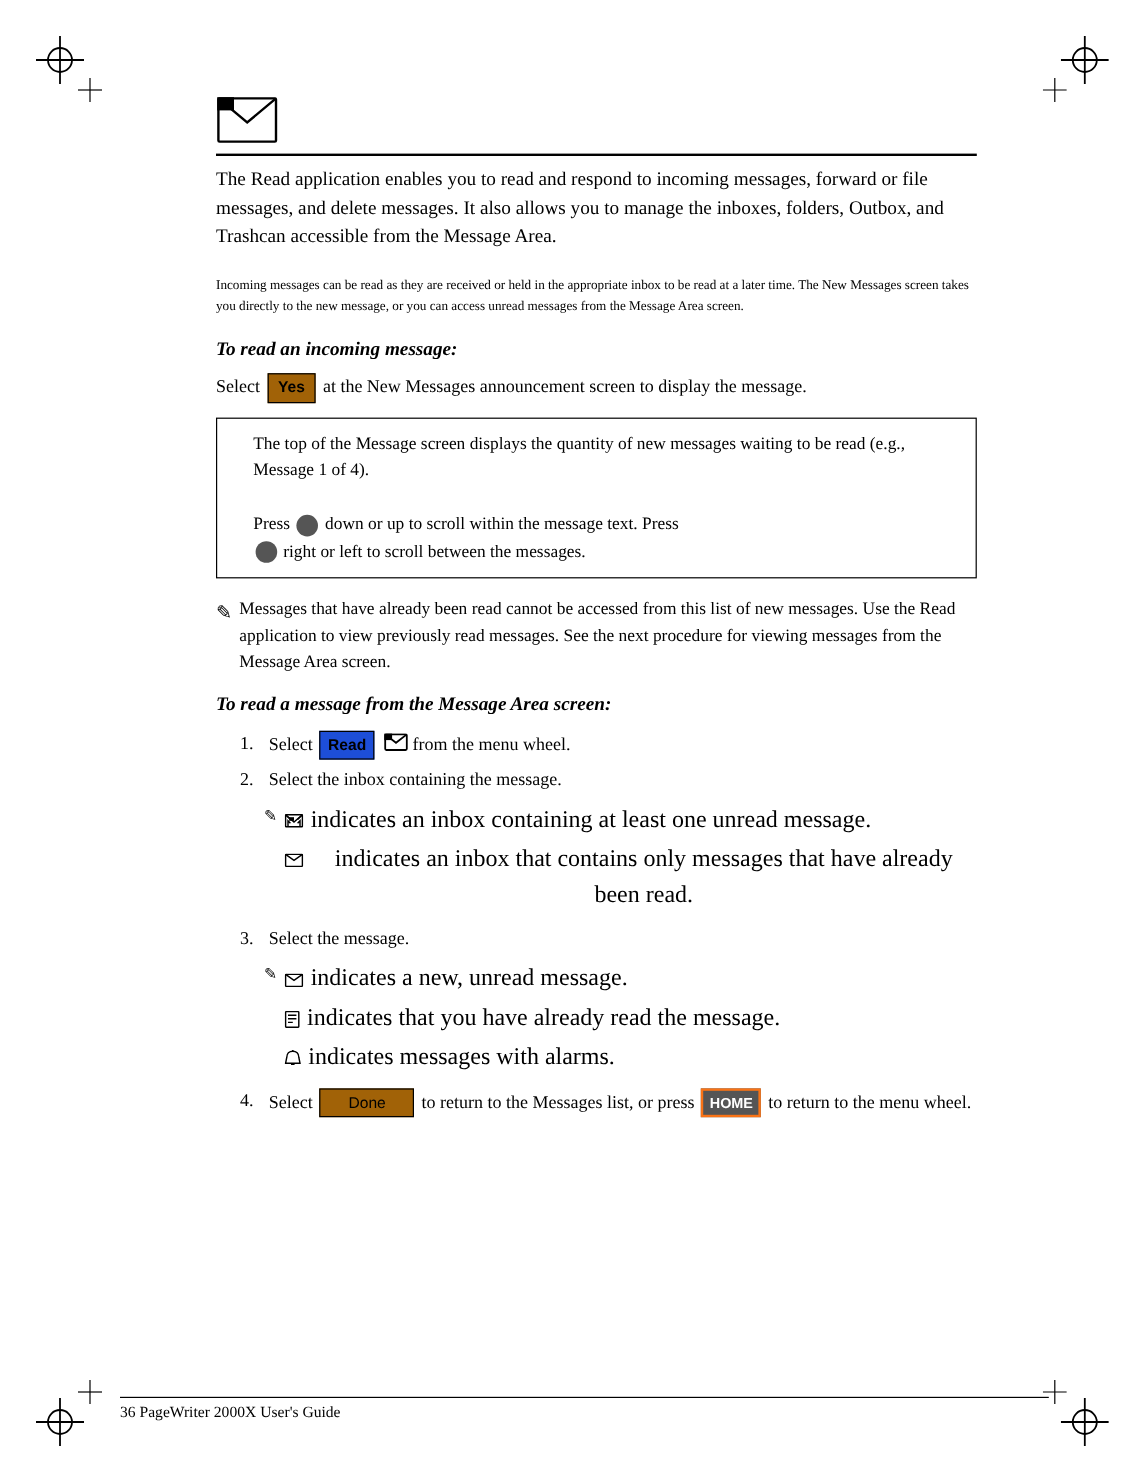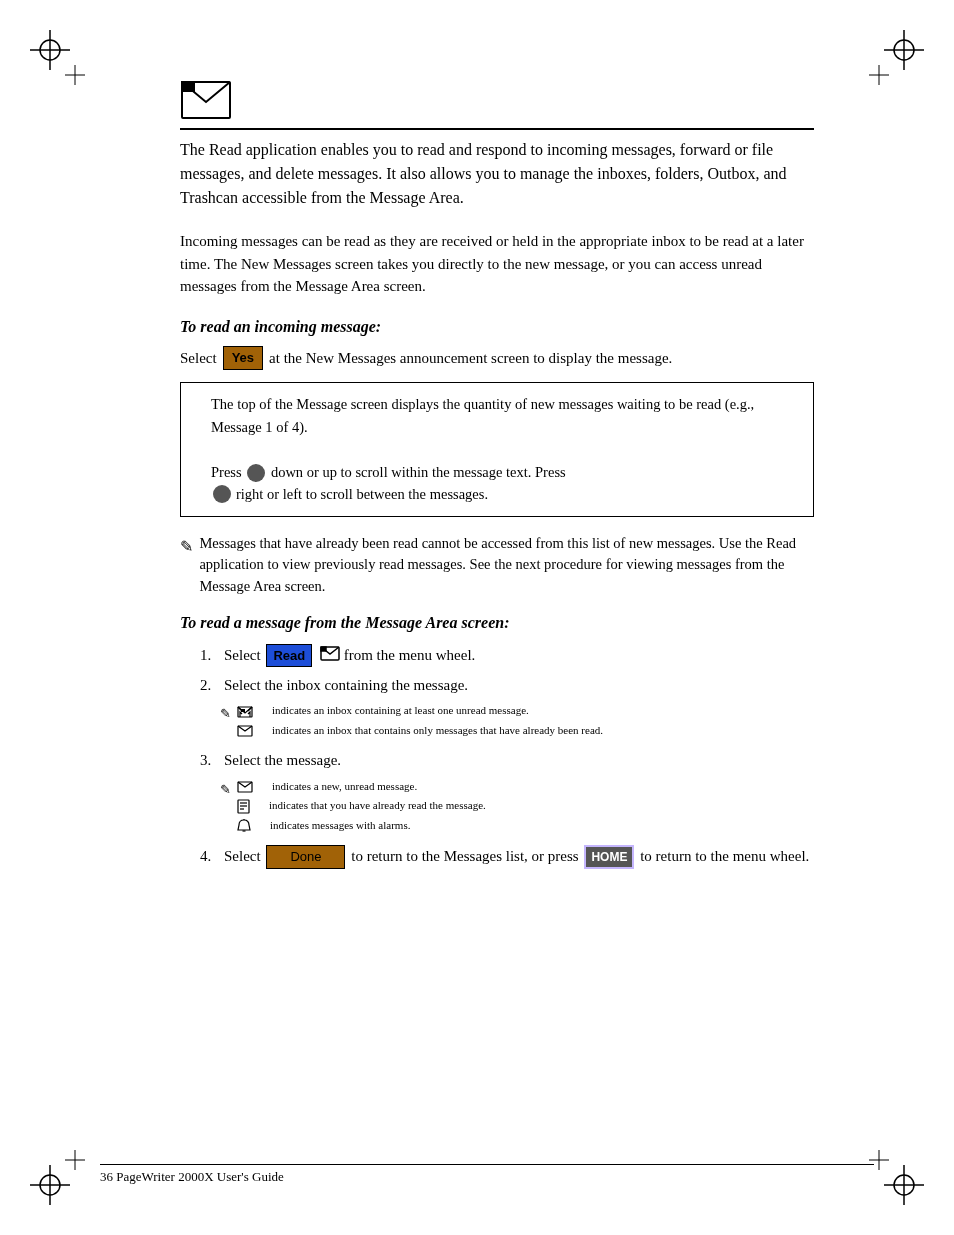--- a/index.html
+++ b/index.html
@@ -63,21 +63,21 @@
       padding-bottom: 8px;
     }
 
     .intro-text {
       font-size: 16px;
       line-height: 1.5;
       margin-bottom: 20px;
     }
 
     .incoming-text {
-      font-size: 15px;
+      font-size: 11px;
       line-height: 1.5;
       margin-bottom: 20px;
     }
 
     .section-heading {
       font-size: 16px;
       font-style: italic;
       font-weight: bold;
       margin-bottom: 10px;
     }
@@ -191,21 +191,21 @@
       padding: 1px 23px;
       font-size: 13px;
       font-family: Arial, sans-serif;
       font-weight: normal;
       background: #a16207;
       margin: 0 2px;
     }
 
     .btn-home {
       display: inline-block;
-      border: 2px solid #c4b5fd;
+      border: 2px solid #f97316;
       padding: 1px 5px;
       font-size: 12px;
       font-family: Arial, sans-serif;
       font-weight: bold;
       background: #555;
       color: #fff;
       margin: 0 2px;
     }
 
     
@@ -224,24 +224,25 @@
 
     
     .top-envelope {
       width: 52px;
       height: 40px;
       margin-right: 0;
     }
     .sub-item {
       display: flex;
       align-items: flex-start;
-      gap: 17px;
-      font-size: 11px;
+      gap: 4px;
+      font-size: 20px;
       line-height: 1.5;
       margin-bottom: 3px;
+      text-align: center;
     }
   </style>
 </head>
 <body>
 
 <div class="reg-mark reg-tl">
   <svg viewBox="0 0 40 40" fill="none" stroke="#000" stroke-width="1.5">
     <circle cx="20" cy="20" r="10" fill="none"></circle>
     <line x1="20" y1="0" x2="20" y2="40"></line>
     <line x1="0" y1="20" x2="40" y2="20"></line>

